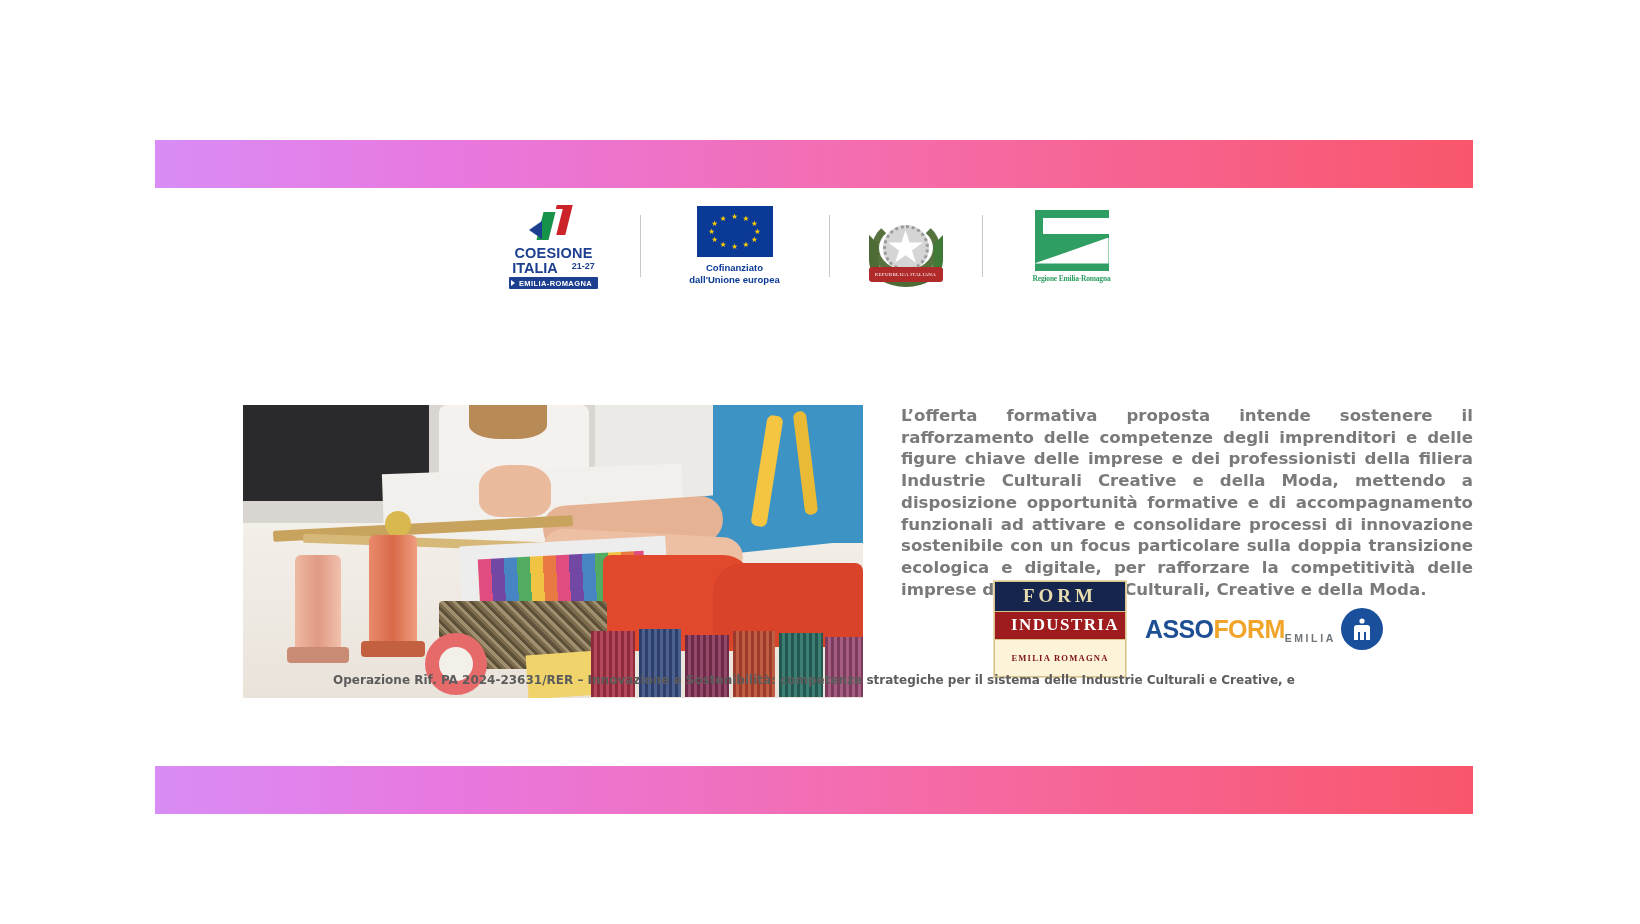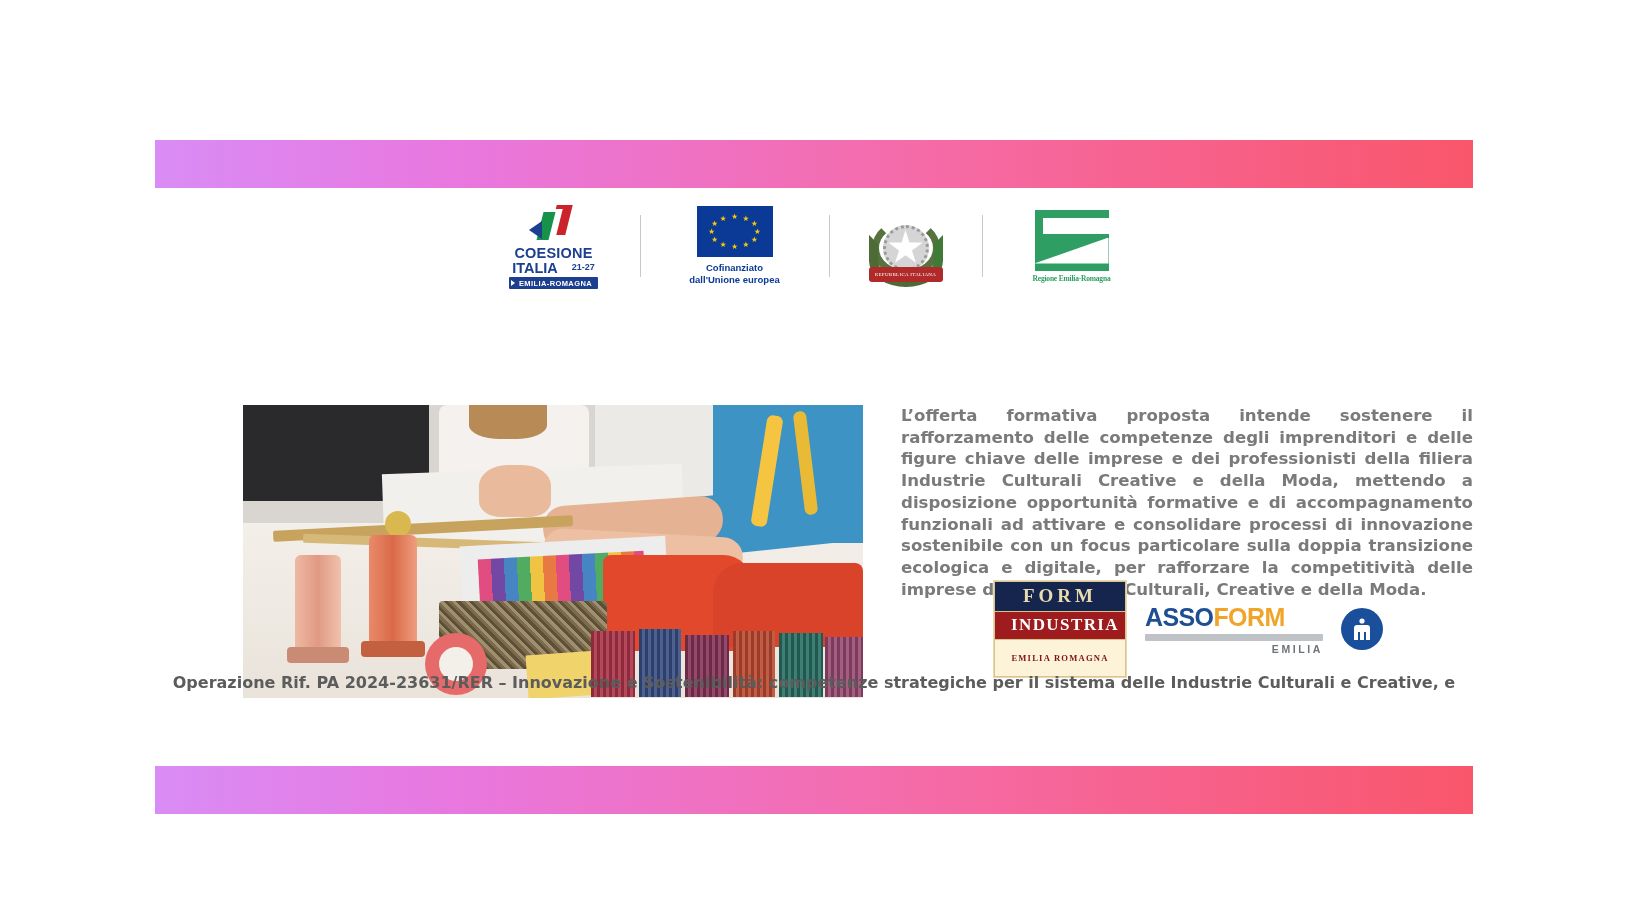--- a/index.html
+++ b/index.html
@@ -36,21 +36,21 @@
   .cz-white{left:24px;top:6px;width:12px;height:30px;background:#ffffff;transform:skewX(-14deg);}
   .cz-green{left:17px;top:9px;width:12px;height:28px;background:#17924b;transform:skewX(-14deg);}
   .cz-blue{
     left:6px;top:18px;width:0;height:0;
     border-top:9px solid transparent;
     border-bottom:9px solid transparent;
     border-left:13px solid #1d3f8f;
     transform:scaleX(-1);
   }
   .coesione-txt1{font-size:14.5px;font-weight:700;color:#1d3f8f;letter-spacing:.2px;line-height:1.02;margin-top:3px;font-family:"Liberation Sans",sans-serif;}
-  .coesione-row{display:flex;align-items:center;gap:14px;}
+  .coesione-row{display:flex;align-items:flex-start;gap:14px;}
   .coesione-txt2{font-size:14.5px;font-weight:700;color:#1d3f8f;line-height:1.02;font-family:"Liberation Sans",sans-serif;}
   .coesione-yrs{font-size:9px;font-weight:700;color:#1d3f8f;line-height:1.2;padding-bottom:1.5px;font-family:"Liberation Sans",sans-serif;}
   .coesione-band{
     margin-top:2px;background:#1d3f8f;color:#fff;font-size:7.5px;font-weight:700;
     letter-spacing:.4px;padding:1.5px 6px 1.5px 10px;border-radius:1px;
     position:relative;font-family:"Liberation Sans",sans-serif;
   }
   .coesione-band::before{
     content:"";position:absolute;left:2px;top:50%;transform:translateY(-50%);
     width:0;height:0;border-top:3px solid transparent;border-bottom:3px solid transparent;border-left:4px solid #fff;
@@ -174,37 +174,37 @@
   
   .partners{
     position:absolute;left:155px;top:588px;width:1318px;height:66px;
     display:flex;align-items:center;justify-content:flex-end;gap:18px;padding-right:90px;box-sizing:border-box;margin-top:8px;
   }
   .form-logo{width:132px;display:flex;flex-direction:column;border:1px solid #e7d9b6;}
   .form-a{background:#16254e;color:#e8dcae;font-size:19px;font-weight:700;letter-spacing:4px;text-align:center;padding:3px 0 4px;font-family:"Liberation Serif",serif;border:1.5px solid #d9c48a;box-sizing:border-box;}
   .form-b{background:#9e1b1e;color:#ffffff;font-size:17px;font-weight:700;letter-spacing:1.4px;text-align:center;padding:3px 16px 4px;font-family:"Liberation Serif",serif;border:1.5px solid #d9c48a;border-top:0;box-sizing:border-box;}
   .form-c{background:#fdf3d8;color:#7d1416;font-size:8.6px;font-weight:700;letter-spacing:1.2px;text-align:center;padding:13px 0;font-family:"Liberation Serif",serif;border:1.5px solid #d9c48a;border-top:0;box-sizing:border-box;}
 
-  .asso{width:178px;display:flex;flex-direction:column;align-items:flex-start;text-align:right;}
+  .asso{width:178px;display:flex;flex-direction:row;align-items:flex-start;text-align:right;}
   .asso-row{display:flex;align-items:baseline;font-size:25px;font-weight:700;letter-spacing:-.6px;font-family:"Liberation Sans",sans-serif;}
   .asso-a{color:#1f4f93;}
   .asso-b{color:#f0a52a;}
   .asso-bar{width:178px;height:7px;background:#bfc3c7;margin-top:2px;border-radius:1px;position:relative;}
   .asso-sub{align-self:flex-end;color:#6f7479;font-size:10.5px;font-weight:700;letter-spacing:2.6px;margin-top:2px;font-family:"Liberation Sans",sans-serif;}
 
   .blue-badge{
     width:42px;height:42px;border-radius:50%;background:#1a4f9c;
     display:flex;align-items:center;justify-content:center;color:#fff;
     font-size:21px;font-family:"Liberation Serif",serif;font-weight:700;
   }
 
   
   .footer{
     position:absolute;left:155px;top:672px;width:1318px;
-    text-align:center;color:#5c5c5c;font-weight:700;font-size:16px;line-height:1.38;
+    text-align:center;color:#5c5c5c;font-weight:700;font-size:12px;line-height:1.38;
     font-family:"DejaVu Sans",sans-serif;
   }
 </style>
 </head>
 <body>
 
 <div class="page">
 
   <div class="bar bar-top"></div>
 

